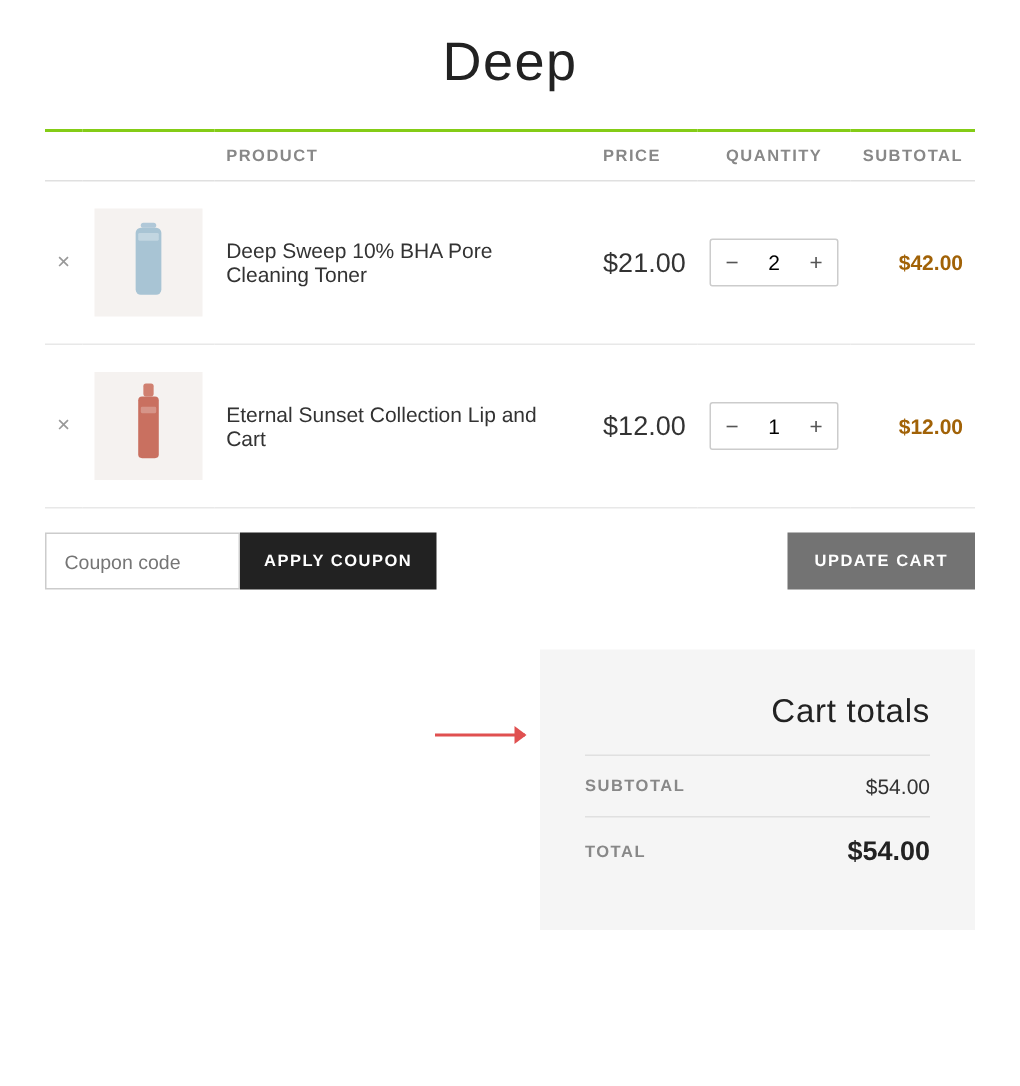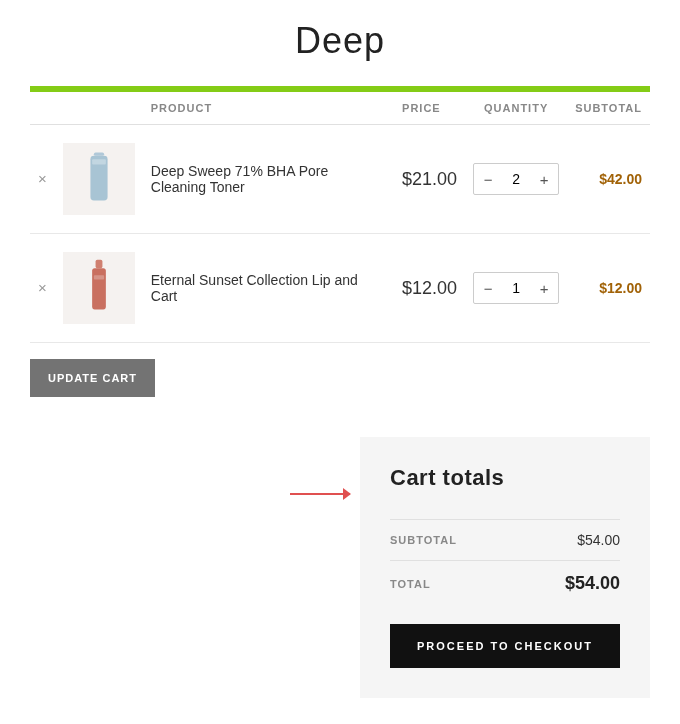--- a/index.html
+++ b/index.html
@@ -15,21 +15,21 @@
       text-align: center;
       font-size: 36px;
       font-weight: 400;
       letter-spacing: 1px;
       margin-bottom: 24px;
       color: #222;
     }
     .cart-table {
       width: 100%;
       border-collapse: collapse;
-      border-top: 6px solid #84cc16;
+      border-top: 2px solid #84cc16;
     }
     .cart-table thead tr {
       border-bottom: 1px solid #e0e0e0;
     }
     .cart-table thead th {
       font-size: 11px;
       font-weight: 600;
       letter-spacing: 1px;
       text-transform: uppercase;
       color: #888;
@@ -163,24 +163,25 @@
       height: 38px;
     }
     .cart-totals-box {
       background: #f5f5f5;
       padding: 28px 30px 30px;
       width: 290px;
       position: relative;
     }
     .cart-totals-title {
       font-size: 22px;
-      font-weight: 700;
+      font-weight: 400;
       color: #222;
-      margin-bottom: 28px;
+      margin-bottom: 16px;
       letter-spacing: 0.5px;
+      text-align: right;
     }
     .totals-row {
       display: flex;
       justify-content: space-between;
       align-items: center;
       padding: 12px 0;
       border-top: 1px solid #e0e0e0;
     }
     .totals-label {
       font-size: 11px;
@@ -262,21 +263,21 @@
       </td>
       <td>
         <div class="product-thumb">
             <svg viewBox="0 0 36 70" xmlns="http://www.w3.org/2000/svg">
         <rect x="12" y="4" width="12" height="4" rx="2" fill="#b0c8d8"></rect>
         <rect x="8" y="8" width="20" height="52" rx="4" fill="#a8c4d4"></rect>
         <rect x="10" y="12" width="16" height="6" rx="1" fill="rgba(255,255,255,0.3)"></rect>
       </svg>
           </div>
       </td>
-      <td class="col-name">Deep Sweep 71% BHA Pore Cleaning Toner</td>
+      <td class="col-name">Deep Sweep 10% BHA Pore Cleaning Toner</td>
       <td class="col-price">$21.00</td>
       <td class="col-quantity">
         <div class="qty-control">
           <button class="qty-btn">−</button>
           <input class="qty-value" type="text" value="2" style="">
           <button class="qty-btn">+</button>
         </div>
       </td>
       <td class="col-subtotal">$42.00</td>
     </tr>
@@ -301,32 +302,35 @@
           <input class="qty-value" type="text" value="1" style="">
           <button class="qty-btn">+</button>
         </div>
       </td>
       <td class="col-subtotal">$12.00</td>
     </tr>
     </tbody>
 </table>
 
 <div class="cart-actions">
+  <div class="coupon-area">
+    <input class="coupon-input" type="text" placeholder="Coupon code" style="">
+    <button class="apply-coupon-btn">APPLY COUPON</button>
+  </div>
   <button class="update-cart-btn">UPDATE CART</button>
 </div>
 
 <div class="totals-wrapper">
   <div class="arrow-indicator">
     <div class="arrow-line"></div>
   </div>
   <div class="cart-totals-box">
     <div class="cart-totals-title">Cart totals</div>
     <div class="totals-row">
       <span class="totals-label">SUBTOTAL</span>
       <span class="totals-value">$54.00</span>
     </div>
     <div class="totals-row">
       <span class="totals-label">TOTAL</span>
       <span class="totals-value total-bold">$54.00</span>
     </div>
-    <button class="checkout-btn">PROCEED TO CHECKOUT</button>
   </div>
 </div>
 
 </body></html>

